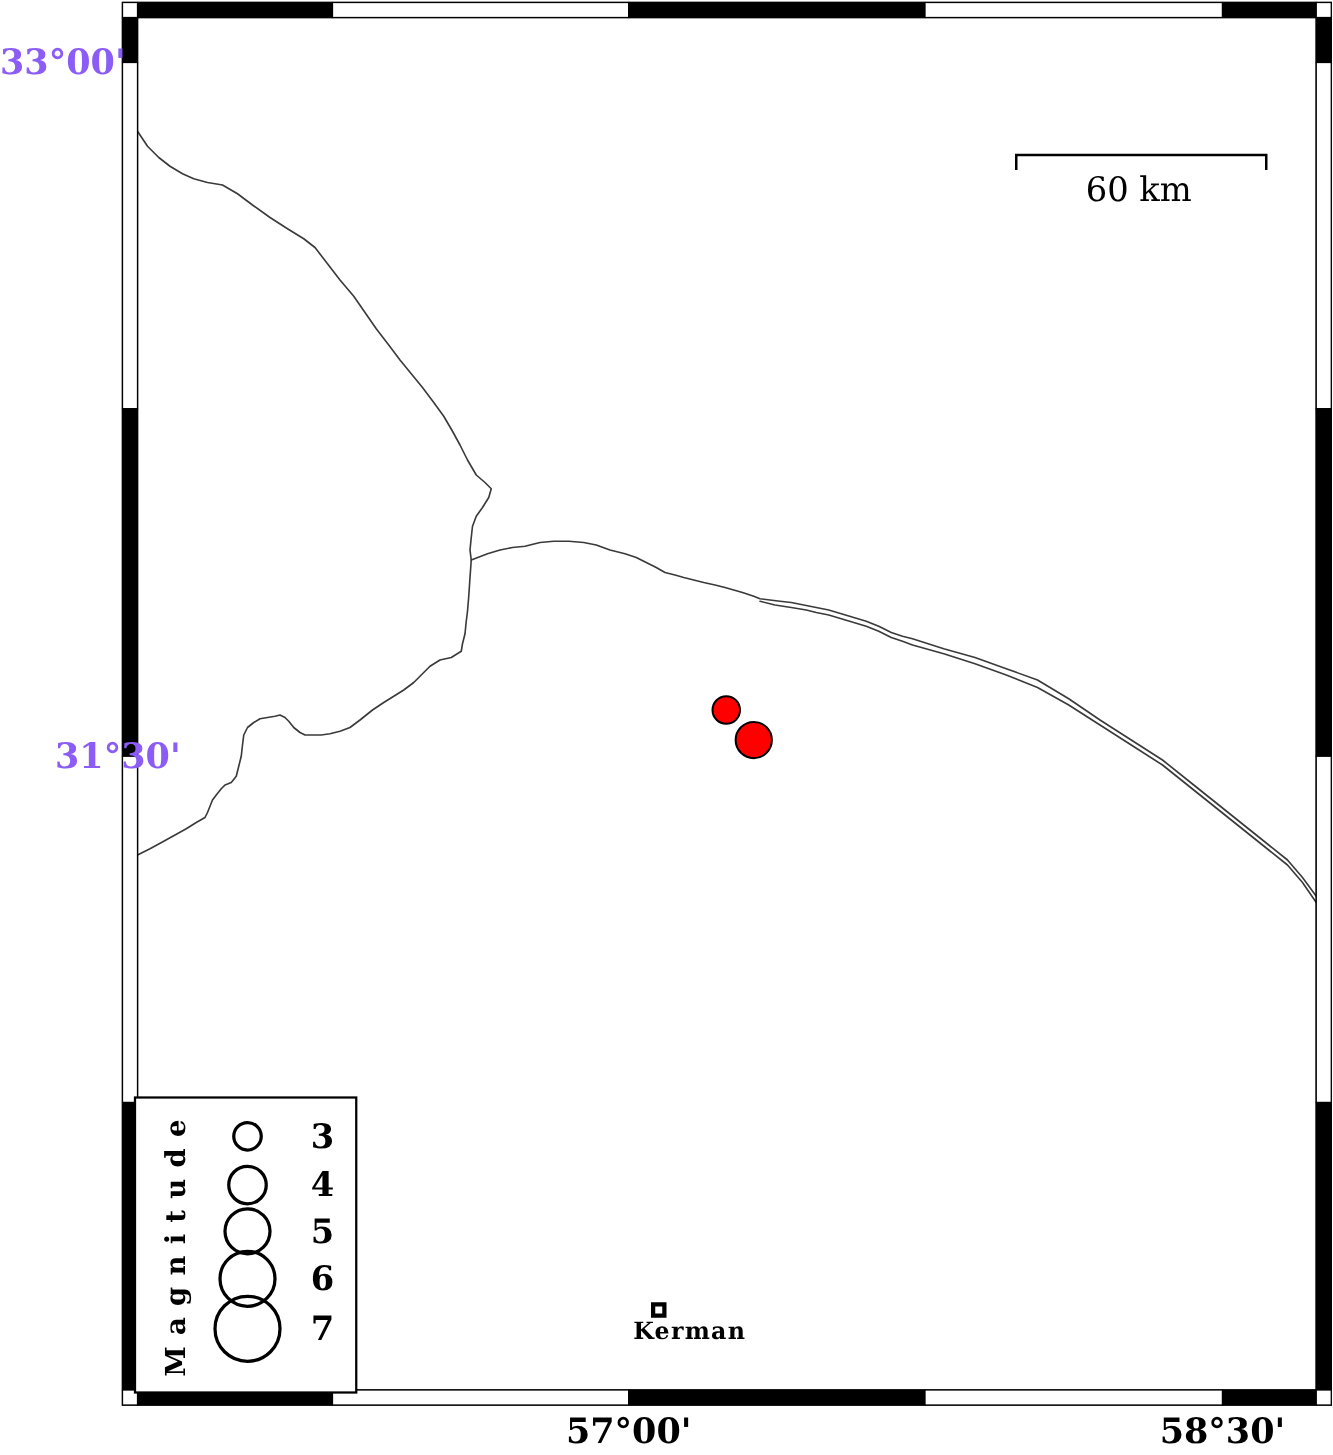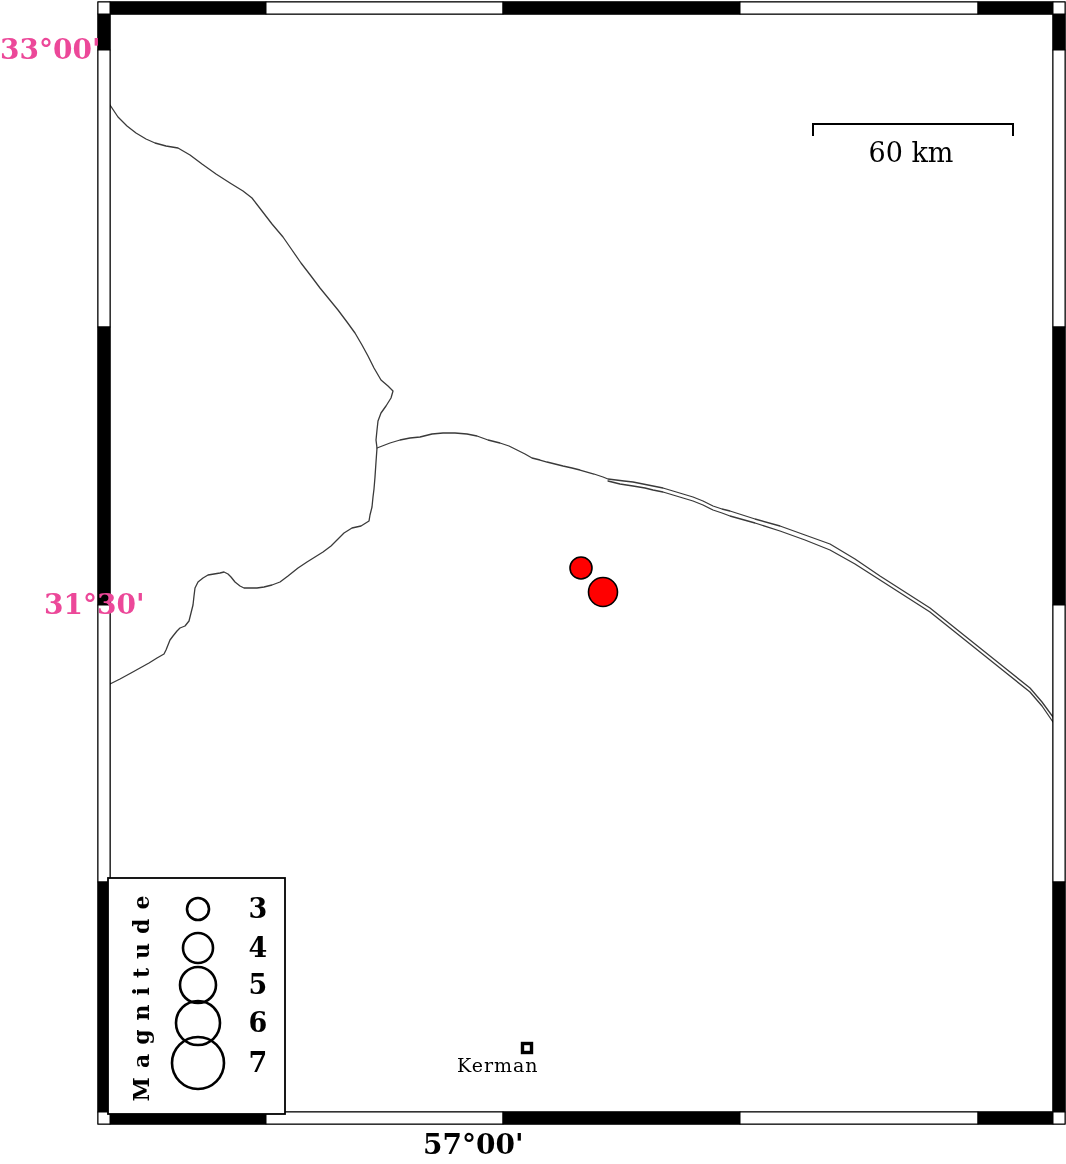--- a/index.html
+++ b/index.html
@@ -6,41 +6,41 @@
   .stage{
     position:relative;
     width:1066px;height:1164px;
     background:#ffffff;
     font-family:"DejaVu Serif", serif;
     overflow:hidden;
   }
   #map-svg{position:absolute;left:0;top:0;width:1066px;height:1164px;}
   .lat-label{
     position:absolute;left:0;width:89px;text-align:right;
-    font-weight:bold;font-size:28px;line-height:34px;color:#ec4899;
+    font-weight:bold;font-size:28px;line-height:34px;color:#8b5cf6;
     white-space:nowrap;
   }
   .lon-label{
-    position:absolute;width:160px;top:1128px;
+    position:absolute;width:160px;text-align:center;top:1128px;
     font-weight:bold;font-size:28px;line-height:34px;color:#000;
     white-space:nowrap;
   }
   .scalebar-label{
     position:absolute;left:831px;top:137px;width:160px;text-align:center;
     font-weight:normal;font-size:27px;color:#000;white-space:nowrap;
   }
   .legend-title{
     position:absolute;left:141px;top:994px;
     transform:translate(-50%,-50%) rotate(-90deg);
     font-weight:bold;font-size:22px;letter-spacing:9px;color:#000;
     white-space:nowrap;
   }
   .city-label{
-    position:absolute;left:457px;top:1054px;width:140px;text-align:left;
-    font-weight:normal;font-size:19px;letter-spacing:1px;color:#000;
+    position:absolute;left:457px;top:1054px;width:140px;text-align:right;
+    font-weight:bold;font-size:19px;letter-spacing:1px;color:#000;
     white-space:nowrap;
   }
   .legend-value{
     font-family:"DejaVu Serif", serif;
     font-weight:bold;
   }
 </style>
 </head>
 <body>
 
@@ -89,19 +89,20 @@
       <circle cx="198" cy="1023" r="22" fill="none" stroke="#000" stroke-width="2.6"></circle>
       <text x="258" y="1032" text-anchor="middle" font-size="27" class="legend-value" fill="#000">6</text>
       <circle cx="198" cy="1063" r="26" fill="none" stroke="#000" stroke-width="2.6"></circle>
       <text x="258" y="1072" text-anchor="middle" font-size="27" class="legend-value" fill="#000">7</text>
     </svg>
 
   <div class="lat-label" id="lat-label-0" style="top: 33px;">33°00'</div>
   <div class="lat-label" id="lat-label-1" style="top: 588px; margin-left: 44px;">31°30'</div>
 
   <div class="lon-label" id="lon-label-0" style="left: 423px;">57°00'</div>
+  <div class="lon-label" id="lon-label-1" style="left: 898px;">58°30'</div>
 
   <div class="scalebar-label">60 km</div>
 
   <div class="legend-title">Magnitude</div>
 
   <div class="city-label">Kerman</div>
 </div>
 
 </body></html>

